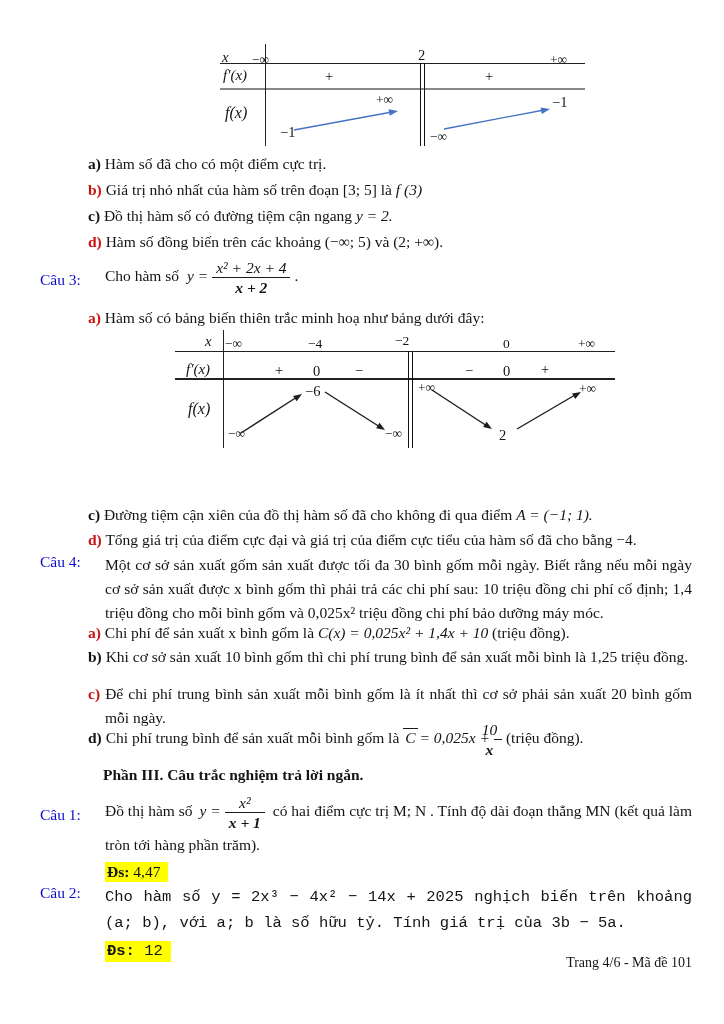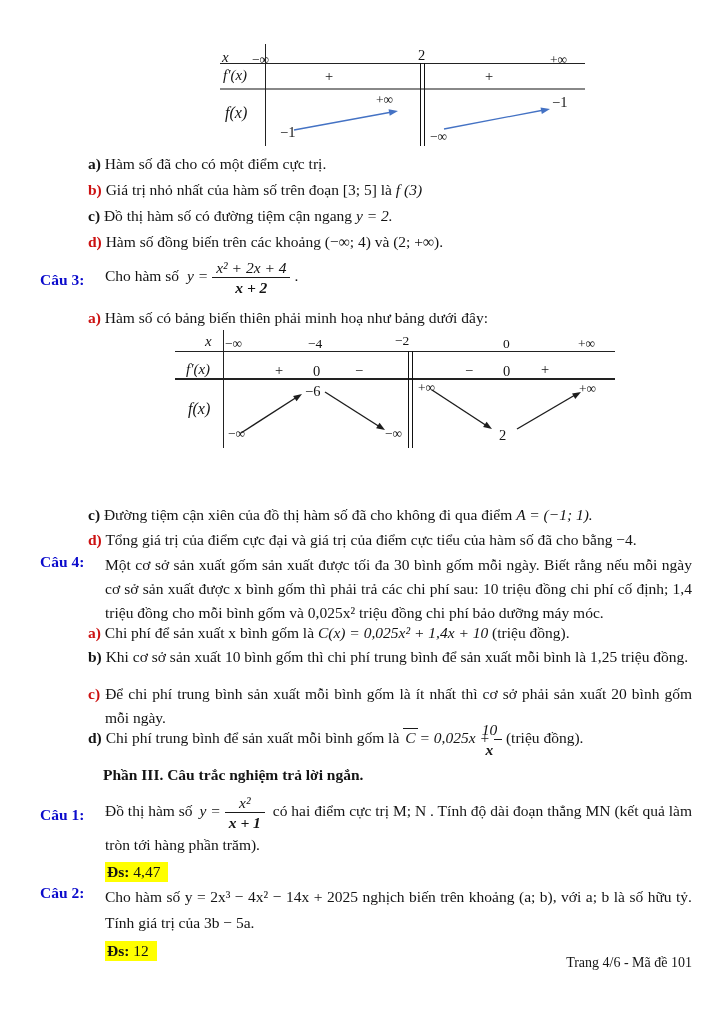--- a/index.html
+++ b/index.html
@@ -14,21 +14,21 @@
 
   
   .item {
     position:absolute; left:0; width:724px;
     padding-left:105px; padding-right:32px; text-indent:-17px;
     text-align:justify; line-height:25px;
   }
   .ltr { font-weight:bold; }
   .r { color:var(--red); }
   .cau { position:absolute; left:0; width:724px; }
-  .qlabel { position:absolute; left:40px; top:0; color:var(--blue); font-weight:bold; white-space:nowrap; }
+  .qlabel { position:absolute; left:40px; top:0; color:var(--blue); font-weight:normal; white-space:nowrap; }
   .qbody { margin-left:105px; margin-right:32px; text-align:justify; line-height:25px; }
   .m { font-style:italic; }
   .heading { position:absolute; font-weight:bold; }
 
   
   .frac { display:inline-block; vertical-align:middle; text-align:center; line-height:19px; margin:0 4px; font-style:italic; }
   .fnum { display:block; padding:0 4px; border-bottom:1.3px solid #1a1a1a; }
   .fden { display:block; padding:0 4px;font-weight:bold; }
   .obar { font-style:italic; border-top:1.2px solid #1a1a1a; padding:0 2px; margin-right:2px; }
 
@@ -93,33 +93,33 @@
   <div class="item" style="top:177px;">
     <b class="ltr r">b)</b>
     <span>Giá trị nhỏ nhất của hàm số trên đoạn [3; 5] là </span><span class="m">f (3)</span>
   </div>
   <div class="item" style="top:203px;">
     <b class="ltr">c)</b>
     <span>Đồ thị hàm số có đường tiệm cận ngang </span><span class="m">y = 2.</span>
   </div>
   <div class="item" style="top:229px;">
     <b class="ltr r">d)</b>
-    <span>Hàm số đồng biến trên các khoảng (−∞; 4) và (2; +∞).</span>
+    <span>Hàm số đồng biến trên các khoảng (−∞; 5) và (2; +∞).</span>
   </div>
 
   <div class="cau" style="top:258px;">
     <b class="qlabel" style="top:13px;">Câu 3:</b>
     <div class="qbody">
       <span>Cho hàm số</span>
       <span class="m" style="margin-left:4px;">y =</span><span class="frac"><span class="fnum">x² + 2x + 4</span><span class="fden">x + 2</span></span><span>.</span>
     </div>
   </div>
   <div class="item" style="top:305px;">
     <b class="ltr r">a)</b>
-    <span>Hàm số có bảng biến thiên phải minh hoạ như bảng dưới đây:</span>
+    <span>Hàm số có bảng biến thiên trắc minh hoạ như bảng dưới đây:</span>
   </div>
 
   <div class="vtable" style="left:175px; top:330px; width:440px; height:118px;">
     <span class="tl rowlbl" style="left:30px; top:3px;">x</span>
     <span class="tl" style="left:50px; top:6px;">−∞</span>
     <span class="tl" style="left:133px; top:6px;">−4</span>
     <span class="tl" style="left:220px; top:3px;">−2</span>
     <span class="tl" style="left:328px; top:6px;">0</span>
     <span class="tl" style="left:403px; top:6px;">+∞</span>
     <div class="ln" style="left:0; top:21px; width:440px; height:1.3px;"></div>
@@ -200,21 +200,21 @@
     <div class="qbody">
       <span>Đồ thị hàm số</span>
       <span class="m" style="margin-left:3px;">y =</span><span class="frac"><span class="fnum">x²</span><span class="fden">x + 1</span></span>
       <span>có hai điểm cực trị M; N . Tính độ dài đoạn thẳng MN (kết quả làm tròn tới hàng phần trăm).</span>
       <div class="ansline"><span class="hl"><b>Đs:</b> <span>4,47</span></span></div>
     </div>
   </div>
 
   <div class="cau" style="top:884px;">
     <b class="qlabel">Câu 2:</b>
-    <div class="qbody" style="line-height:26px;">
+    <div class="qbody" style="line-height:26px;font-family:Liberation Mono, monospace;">
       <span>Cho hàm số y = 2x³ − 4x² − 14x + 2025 nghịch biến trên khoảng (a; b), với a; b là số hữu tỷ. Tính giá trị của 3b − 5a.</span>
       <div class="ansline"><span class="hl"><b>Đs:</b> <span>12</span></span></div>
     </div>
   </div>
 
   <div class="footer">Trang 4/6 - Mã đề 101</div>
 
 </div>
 
 </body></html>

